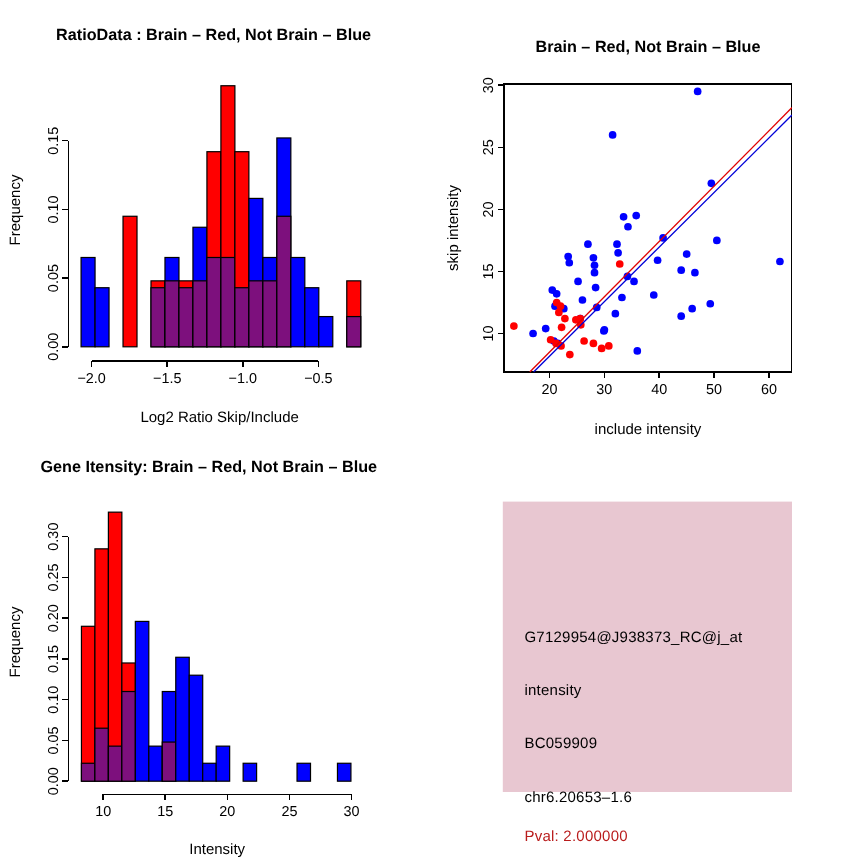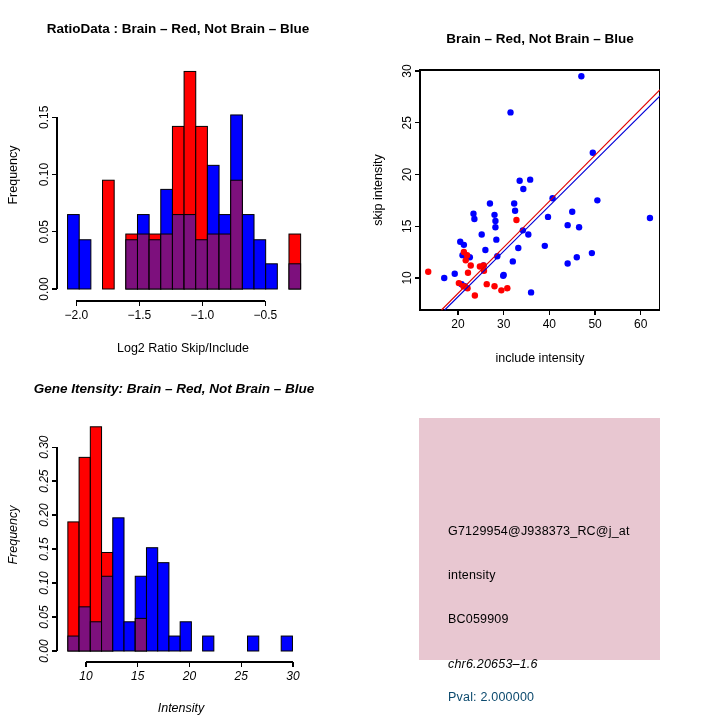--- a/index.html
+++ b/index.html
@@ -1,29 +1,29 @@
 <!DOCTYPE html>
 <html><head>
 <meta charset="utf-8">
 <style>
   html,body{margin:0;padding:0;background:#ffffff;}
   #canvas{position:relative;width:660px;height:720px;background:#ffffff;overflow:hidden;
           font-family:"Liberation Sans",sans-serif;border-radius:11px;}
   .panel{position:absolute;width:360px;height:360px;}
   #panel-tl{left:0;top:0;}
   #panel-tr{left:360px;top:10px;}
-  #panel-bl{left:0;top:360px;font-style:italic;}
+  #panel-bl{left:0;top:360px;}
   #panel-br{left:360px;top:360px;}
   svg{display:block;}
   svg text{font-family:"Liberation Sans",sans-serif;fill:#000;}
   .ttl{font-size:13.5px;font-weight:bold;text-anchor:middle;}
   .axlab{font-size:12.5px;text-anchor:middle;}
   .tick-label{font-size:12px;text-anchor:middle;}
   .infobox{position:absolute;left:59px;top:58px;width:242px;height:242px;}
-  .infoline{position:absolute;left:29px;font-size:12.5px;color:#000;white-space:nowrap;
+  .infoline{position:absolute;left:18px;font-size:12.5px;color:#000;white-space:nowrap;
             letter-spacing:0.2px;}
 </style>
 </head>
 <body>
 
 <div id="canvas" style="background: rgb(255, 255, 255);">
 
   <div class="panel" id="panel-tl">
     <svg width="360" height="360" viewBox="0 0 360 360">
       <text class="ttl" x="178" y="33">RatioData : Brain – Red, Not Brain – Blue</text>
@@ -229,18 +229,18 @@
           <rect x="281.21371476651234" y="276.0529411764706" width="11.228859907446358" height="14.947058823529403" fill="#0000ff" stroke="#000000" stroke-width="1"></rect>
         </g>
     </svg>
   </div>
 
   <div class="panel" id="panel-br">
     <div class="infobox" id="infobox" style="background: rgb(232, 199, 209);">
       <div class="infoline" style="top:106px;">G7129954@J938373_RC@j_at</div>
       <div class="infoline" style="top:150px;">intensity</div>
       <div class="infoline" style="top:194px;">BC059909</div>
-      <div class="infoline" style="top:239px;font-style:italic;">chr6.20653–1.6</div>
-      <div class="infoline" id="pval-line" style="top: 272px; color: #0c4a6e;">Pval: 2.000000</div>
+      <div class="infoline" style="top:239px;">chr6.20653–1.6</div>
+      <div class="infoline" id="pval-line" style="top: 272px; color: #b91c1c;">Pval: 2.000000</div>
     </div>
   </div>
 
 </div>
 
 </body></html>

